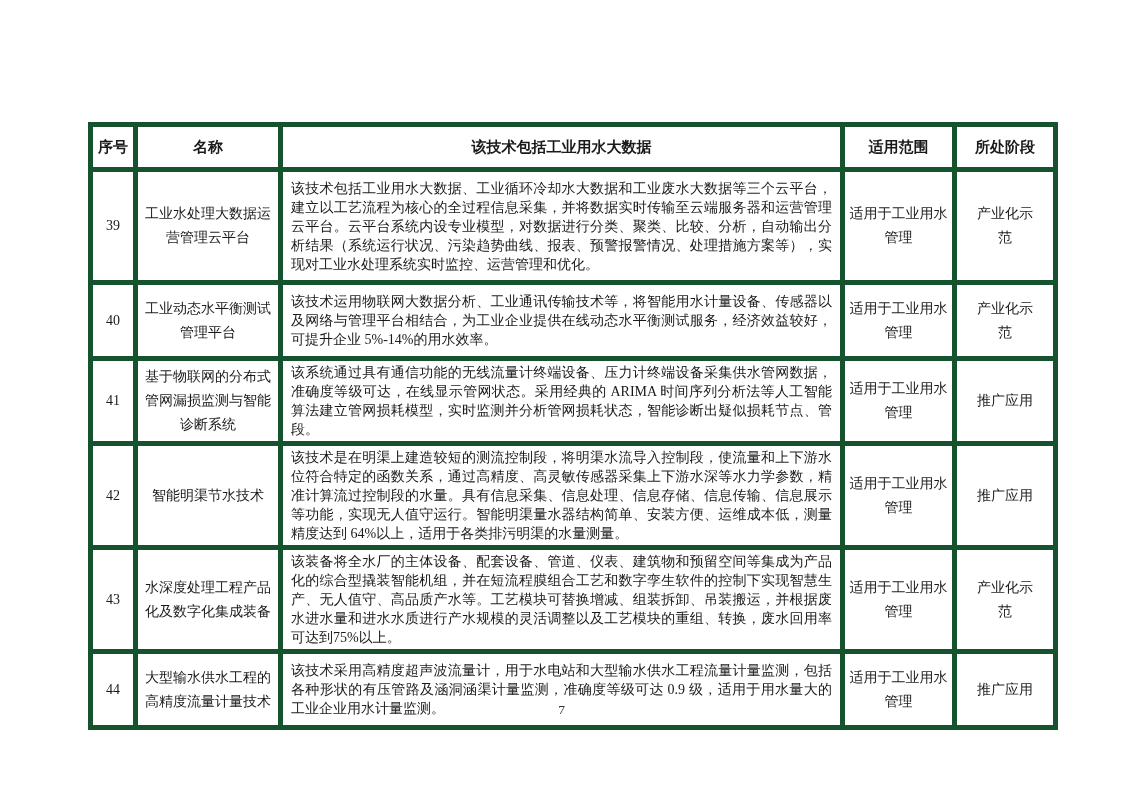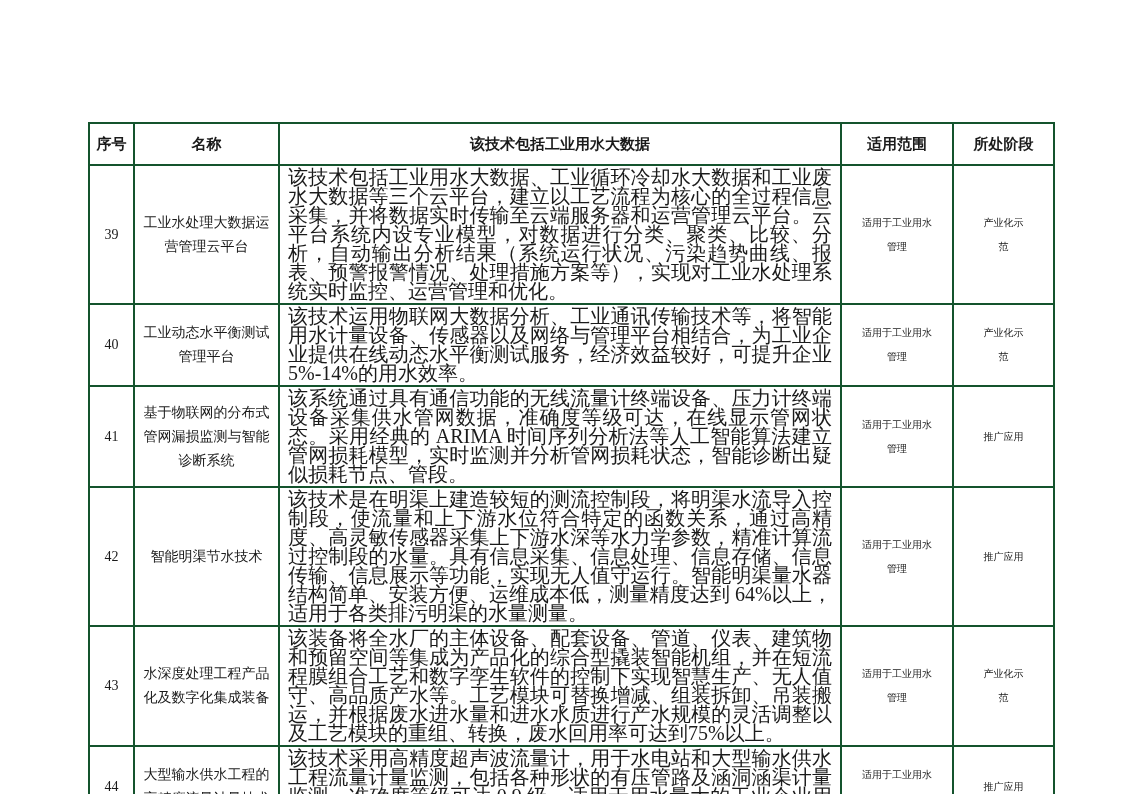--- a/index.html
+++ b/index.html
@@ -19,21 +19,21 @@
   table.tech-table {
     position: absolute;
     left: 88px;
     top: 122px;
     width: 965px;
     border-collapse: collapse;
     table-layout: fixed;
   }
   table.tech-table th,
   table.tech-table td {
-    border: 2px solid #14532d;
+    border: 5px solid #14532d;
     overflow: hidden;
   }
   table.tech-table th {
     font-size: 15px;
     font-weight: bold;
     text-align: center;
     vertical-align: middle;
     height: 40px;
     padding: 0 2px;
   }
@@ -48,29 +48,29 @@
     vertical-align: middle;
     font-size: 14px;
     line-height: 24px;
     white-space: pre-line;
     padding: 0 3px;
   }
   td.c-desc {
     text-align: justify;
     text-justify: inter-ideograph;
     vertical-align: middle;
-    font-size: 20px;
+    font-size: 14px;
     line-height: 19px;
     padding: 2px 8px;
     margin-left: 44px;
   }
   td.c-scope, td.c-stage {
     text-align: center;
     vertical-align: middle;
-    font-size: 10px;
+    font-size: 14px;
     line-height: 24px;
     white-space: pre-line;
     padding: 0 4px;
   }
   tr.r0 td { height: 104px; }
   tr.r1 td { height: 67px; }
   tr.r2 td { height: 67px; }
   tr.r3 td { height: 95px; }
   tr.r4 td { height: 94px; }
   tr.r5 td { height: 67px; }

